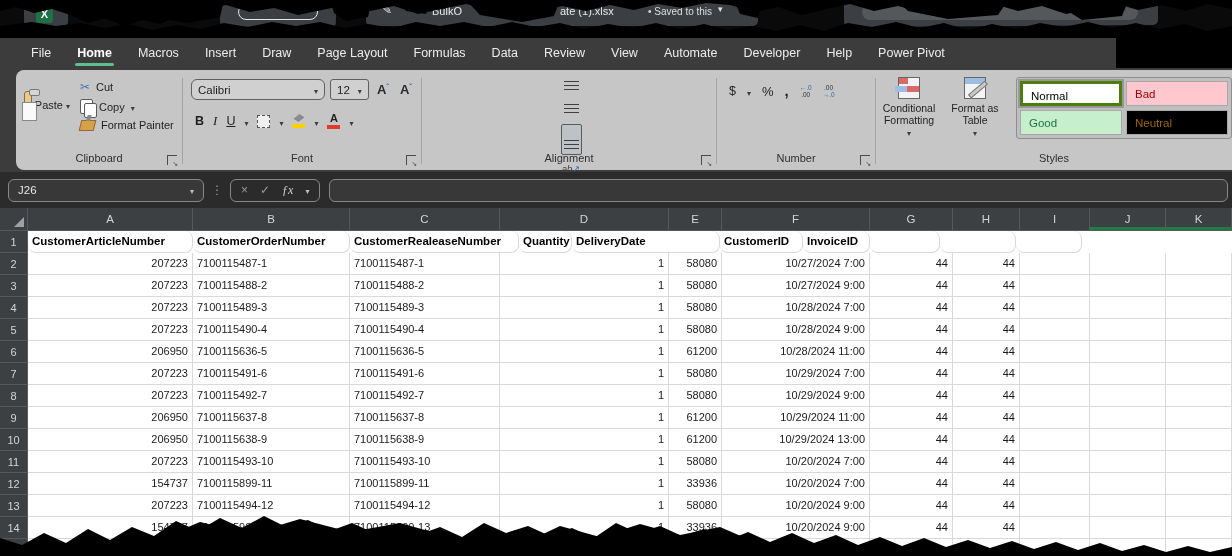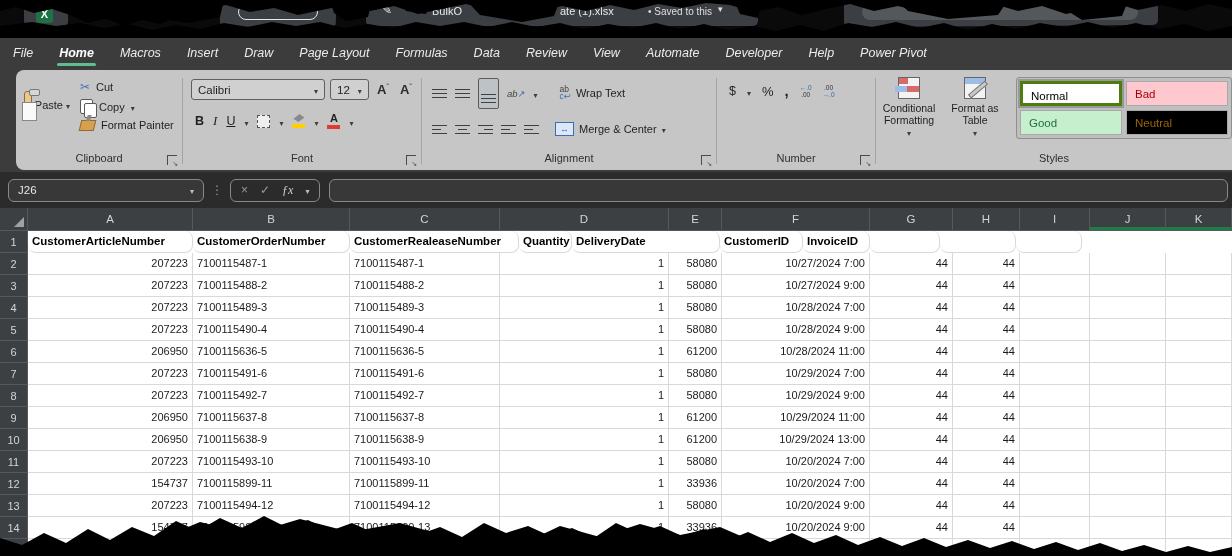--- a/index.html
+++ b/index.html
@@ -21,21 +21,21 @@
   .pencil::after{content:"✎";}
   .tfrag{position:absolute;top:5px;font-size:11px;color:#e9e9e9;white-space:nowrap;}
   .t1{left:432px;}
   .t2{left:560px;}
   .t3{left:648px;font-size:10px;top:6px;color:#dedede;}
   .title-chev{position:absolute;left:718px;top:4px;color:#e0e0e0;font-size:9px;}
   .title-chev::after{content:"▾";}
   .gpill{position:absolute;left:862px;top:4px;width:276px;height:16px;background:#55585b;border-radius:8px;}
 
   
-  .menubar{position:absolute;left:0;top:38px;width:1232px;height:30px;background:#3c3c3c;display:flex;align-items:center;box-sizing:border-box;font-style:italic;}
+  .menubar{position:absolute;left:0;top:38px;width:1116px;height:30px;background:#3c3c3c;display:flex;align-items:center;padding-left:18px;box-sizing:border-box;}
   .tab{padding:0 13px;font-size:12.5px;color:#ececec;line-height:30px;position:relative;white-space:nowrap;}
   .tab.active{color:#fff;font-weight:bold;}
   .tab.active::after{content:"";position:absolute;left:11px;right:11px;bottom:2px;height:3px;border-radius:2px;background:#5FBE8E;}
 
   
   .ribbon{position:absolute;left:0;top:68px;width:1232px;height:104px;background:#3c3c3c;}
   .panel{position:absolute;left:16px;right:0;top:2px;bottom:2px;background:#c6c6c6;border-radius:8px 0 0 8px;display:flex;color:#1f1f1f;}
   .grp{position:relative;height:100%;box-sizing:border-box;}
   .grp-foot{position:absolute;left:0;right:0;bottom:3px;height:15px;text-align:center;font-size:11px;color:#2f2f2f;}
   .launcher{position:absolute;right:5px;bottom:5px;width:9px;height:9px;border-left:1.5px solid #4a4a4a;border-top:1.5px solid #4a4a4a;}
@@ -57,39 +57,39 @@
   .ic-copy{width:11px;height:13px;border:1px solid #5a5a5a;background:#fff;position:relative;border-radius:2px;}
   .ic-copy::after{content:"";position:absolute;left:3px;top:3px;width:11px;height:13px;border:1px solid #5a5a5a;background:#fff;border-radius:2px;}
   .ic-fp{width:13px;height:9px;background:#d9a04b;border:1px solid #8a6d3b;transform:skewX(-14deg);position:relative;}
   .ic-fp::after{content:"";position:absolute;left:4px;top:-6px;width:4px;height:6px;background:#8a8a8a;}
 
   
   .g-font{width:238px;}
   .font-row1{display:flex;align-items:center;gap:5px;padding:9px 6px 0 8px;}
   .combo{height:21px;background:#d0d0d0;border:1px solid #5f5f5f;border-radius:3px;font-size:11.5px;display:flex;align-items:center;padding:0 6px;box-sizing:border-box;}
   .combo .chev{margin-left:auto;}
-  .font-name{width:140px;}
+  .font-name{width:140px;border-radius:6px;}
   .font-size{width:40px;}
   .ic-fsz{font-size:13px;font-weight:bold;color:#2b2b2b;position:relative;padding:0 3px;}
   .ic-fsz sup{font-size:8px;color:#2b6cb0;}
   .font-row2{display:flex;align-items:center;gap:9px;padding:12px 6px 0 12px;}
   .fmt-b{font-weight:bold;font-size:12.5px;}
   .fmt-i{font-style:italic;font-family:"Liberation Serif",serif;font-size:13px;}
   .fmt-u{text-decoration:underline;font-size:12.5px;}
   .ic-border{width:13px;height:13px;border:1px dashed #555;box-sizing:border-box;background:#efefef;}
   .swatch{display:inline-flex;flex-direction:column;align-items:center;line-height:9px;}
   .ic-fill{width:11px;height:8px;background:#8a8a8a;clip-path:polygon(0 60%,55% 0,100% 45%,45% 100%);}
   .bar{width:13px;height:4px;margin-top:2px;}
   .bar-yellow{background:#FFD000;}
   .bar-red{background:#E03B2E;}
   .swatch .a{font-size:11px;font-weight:bold;line-height:9px;}
 
   
   .g-align{width:294px;}
-  .al-row{display:flex;align-items:center;gap:8px;padding:8px 6px 0 10px;}
+  .al-row{display:flex;align-items:center;gap:8px;padding:8px 6px 0 10px;flex-direction:column;}
   .al{display:inline-flex;flex-direction:column;justify-content:center;gap:2.5px;width:15px;height:15px;}
   .al i{display:block;height:1.5px;background:#3f3f3f;}
   .al.full i{width:100%;}
   .al.left{align-items:flex-start;}  .al.center{align-items:center;}  .al.right{align-items:flex-end;}
   .al.vary i:nth-child(2){width:62%;}
   .al.vary i:nth-child(1),.al.vary i:nth-child(3){width:100%;}
   .selbox{border:1px solid #5a5a5a;background:#bdc2c6;border-radius:2px;padding:2px;}
   .ic-orient{font-size:9.5px;font-style:italic;color:#444;}
   .ic-orient::after{content:"↗";color:#3e6cb5;font-style:normal;}
   .lblbtn{display:flex;align-items:center;gap:5px;font-size:11px;white-space:nowrap;}

